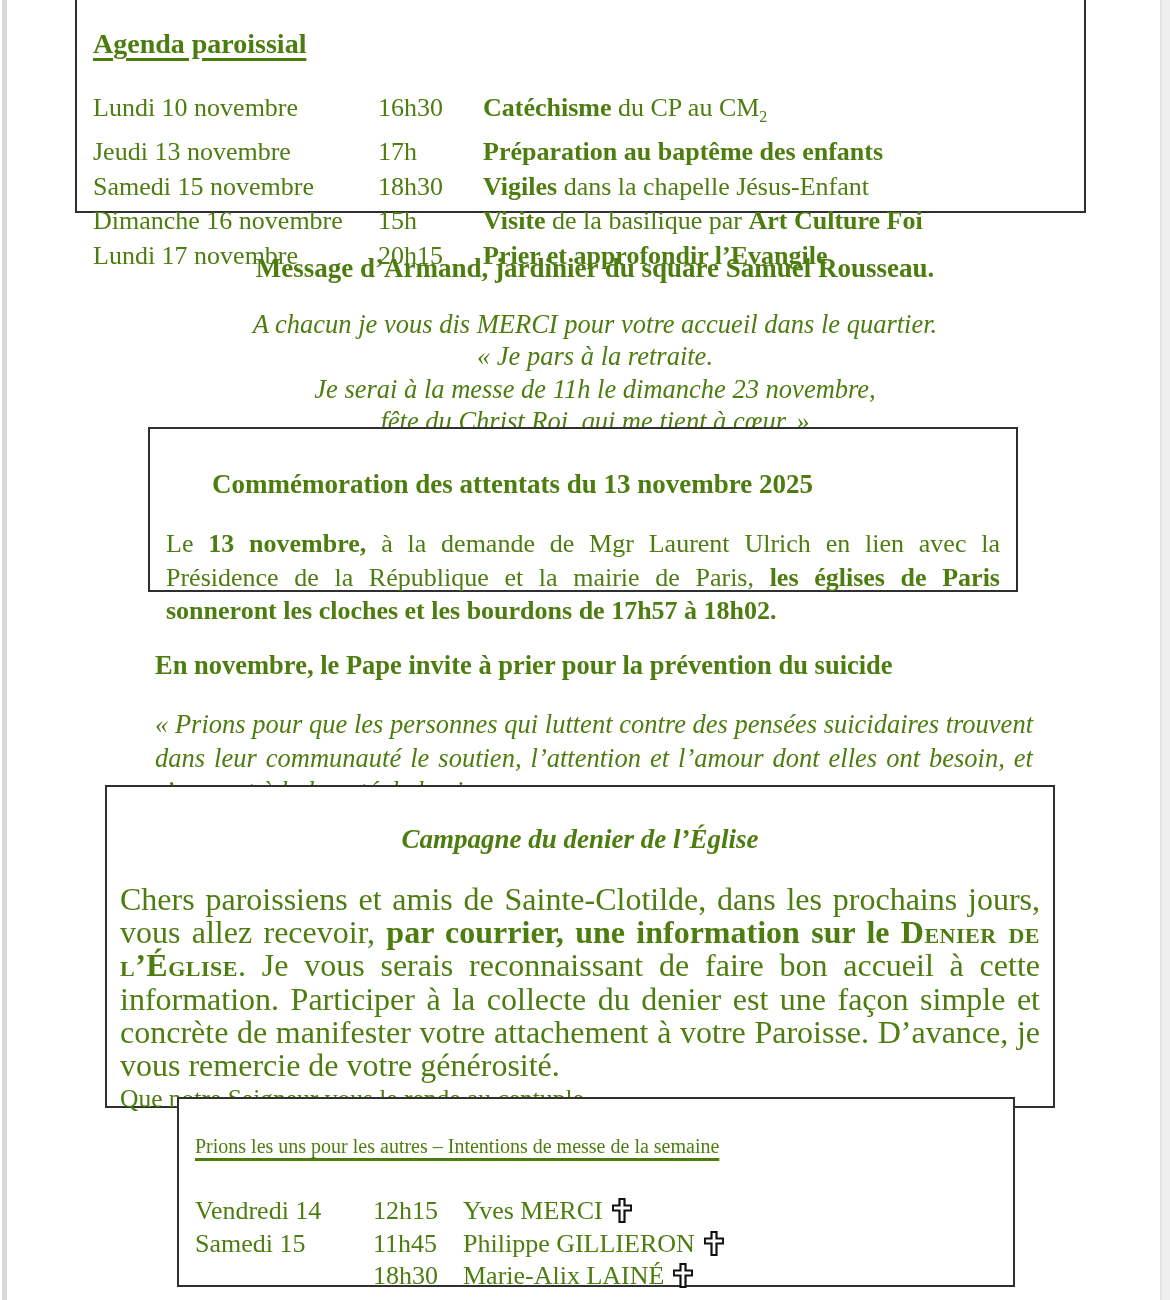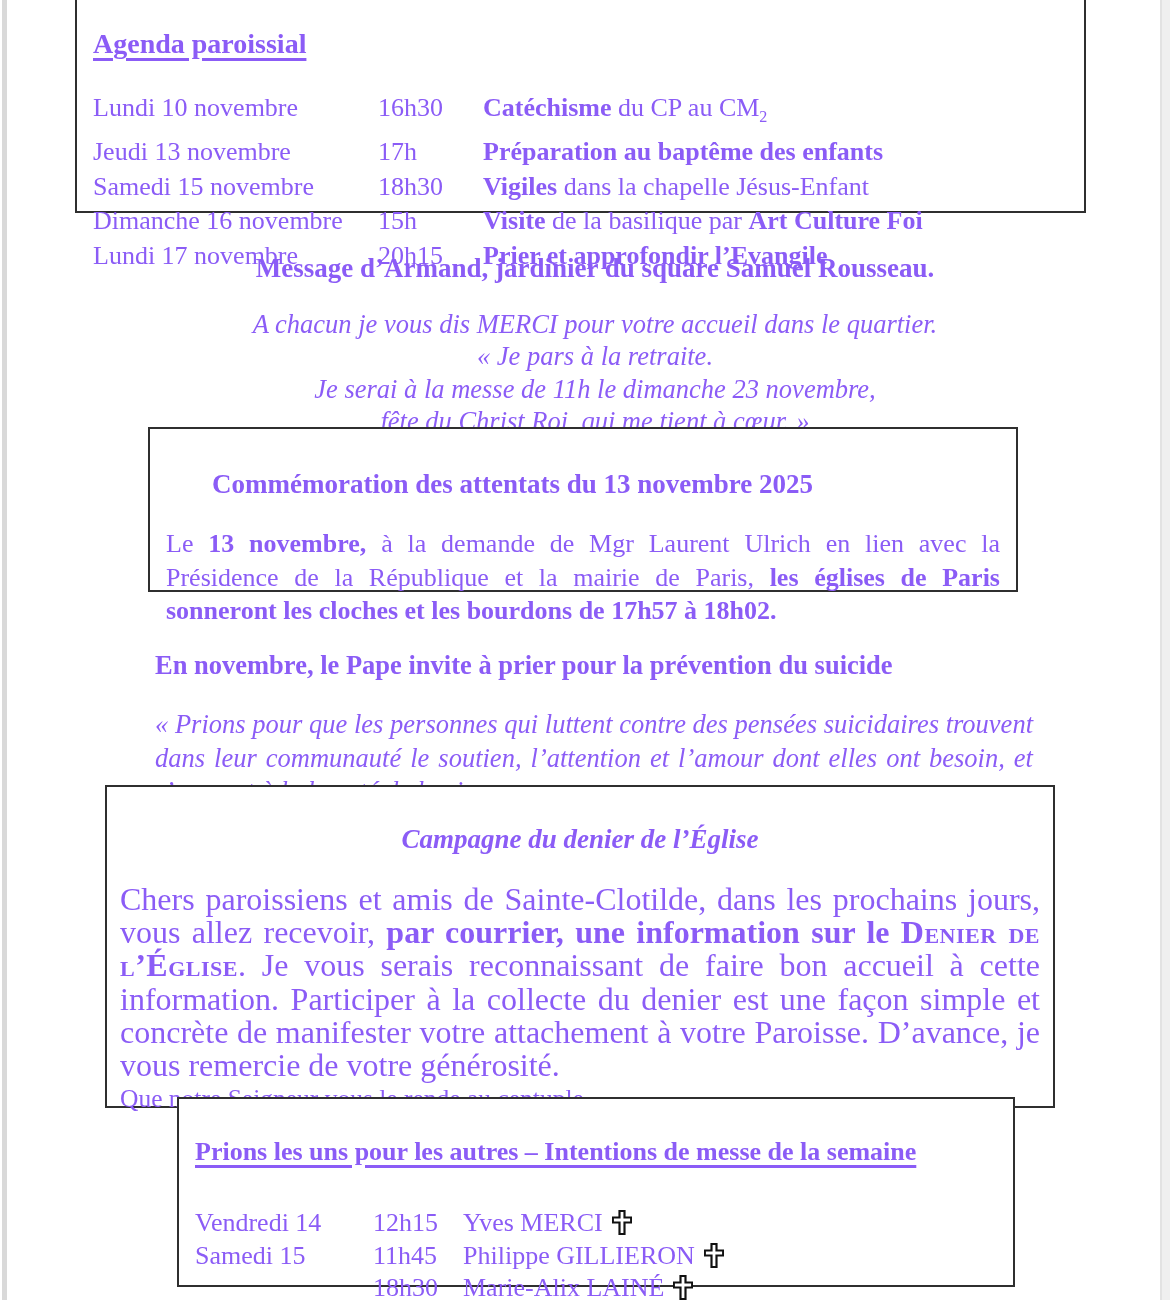--- a/index.html
+++ b/index.html
@@ -1,18 +1,18 @@
 <!DOCTYPE html>
 <html><head>
 <meta charset="utf-8">
 <style>
   html,body { margin:0; padding:0; background:#ffffff; }
   .page {
     position:relative; width:1170px; height:1300px; background:#ffffff;
-    font-family:"Liberation Serif","DejaVu Serif",serif; color:#8b5cf6;
+    font-family:"Liberation Serif","DejaVu Serif",serif; color:#4d7c0f;
     overflow:hidden;
   }
   .edge-left  { position:absolute; left:2px; top:0; width:5px; height:100%; background:#d9d9d9; }
   .edge-right { position:absolute; right:0; top:0; width:8px; height:100%; background:#efefef; border-left:2px solid #e2e2e2; }
 
   .box { position:absolute; border:2px solid #2f2f2f; background:#fff; box-sizing:border-box; }
 
   .b   { font-weight:700; }
   .sc  { font-variant:small-caps; letter-spacing:0.5px; }
   .sub { vertical-align:sub; font-size:0.62em; }
@@ -42,21 +42,21 @@
 
   
   .denier { left:105px; top:785px; width:950px; height:323px; padding:9px 13px 0; }
   .dtitle { text-align:center; font-size:27px; font-weight:700; font-style:italic; line-height:33px; }
   .dbody  { margin:5px 0 0; font-size:32px; line-height:33.2px; text-align:justify; }
   .dlast  { font-size:25.5px; line-height:33.2px; }
   .dsig   { text-align:center; font-size:26px; line-height:33px; }
 
   
   .intentions { left:177px; top:1097px; width:838px; height:190px; padding:11px 0 0 16px; }
-  .ititle { font-size:26px; font-weight:700; line-height:32px; white-space:nowrap; display:inline-block; }
+  .ititle { font-size:20px; font-weight:400; line-height:32px; white-space:nowrap; display:inline-block; }
   .irows { margin-top:13px; }
   .irow { display:grid; grid-template-columns:178px 90px auto; font-size:26px; line-height:32.5px; white-space:nowrap; align-items:baseline; }
   .cross { display:inline-block; margin-left:9px; vertical-align:-4px; }
   .cross svg { display:block; }
 </style>
 </head>
 <body>
 
 <div class="page">
   <div class="edge-left"></div>

